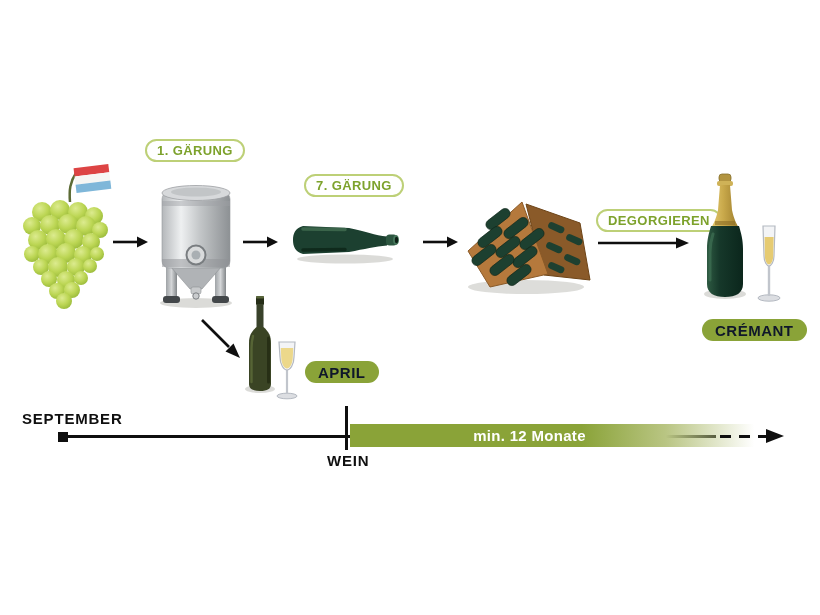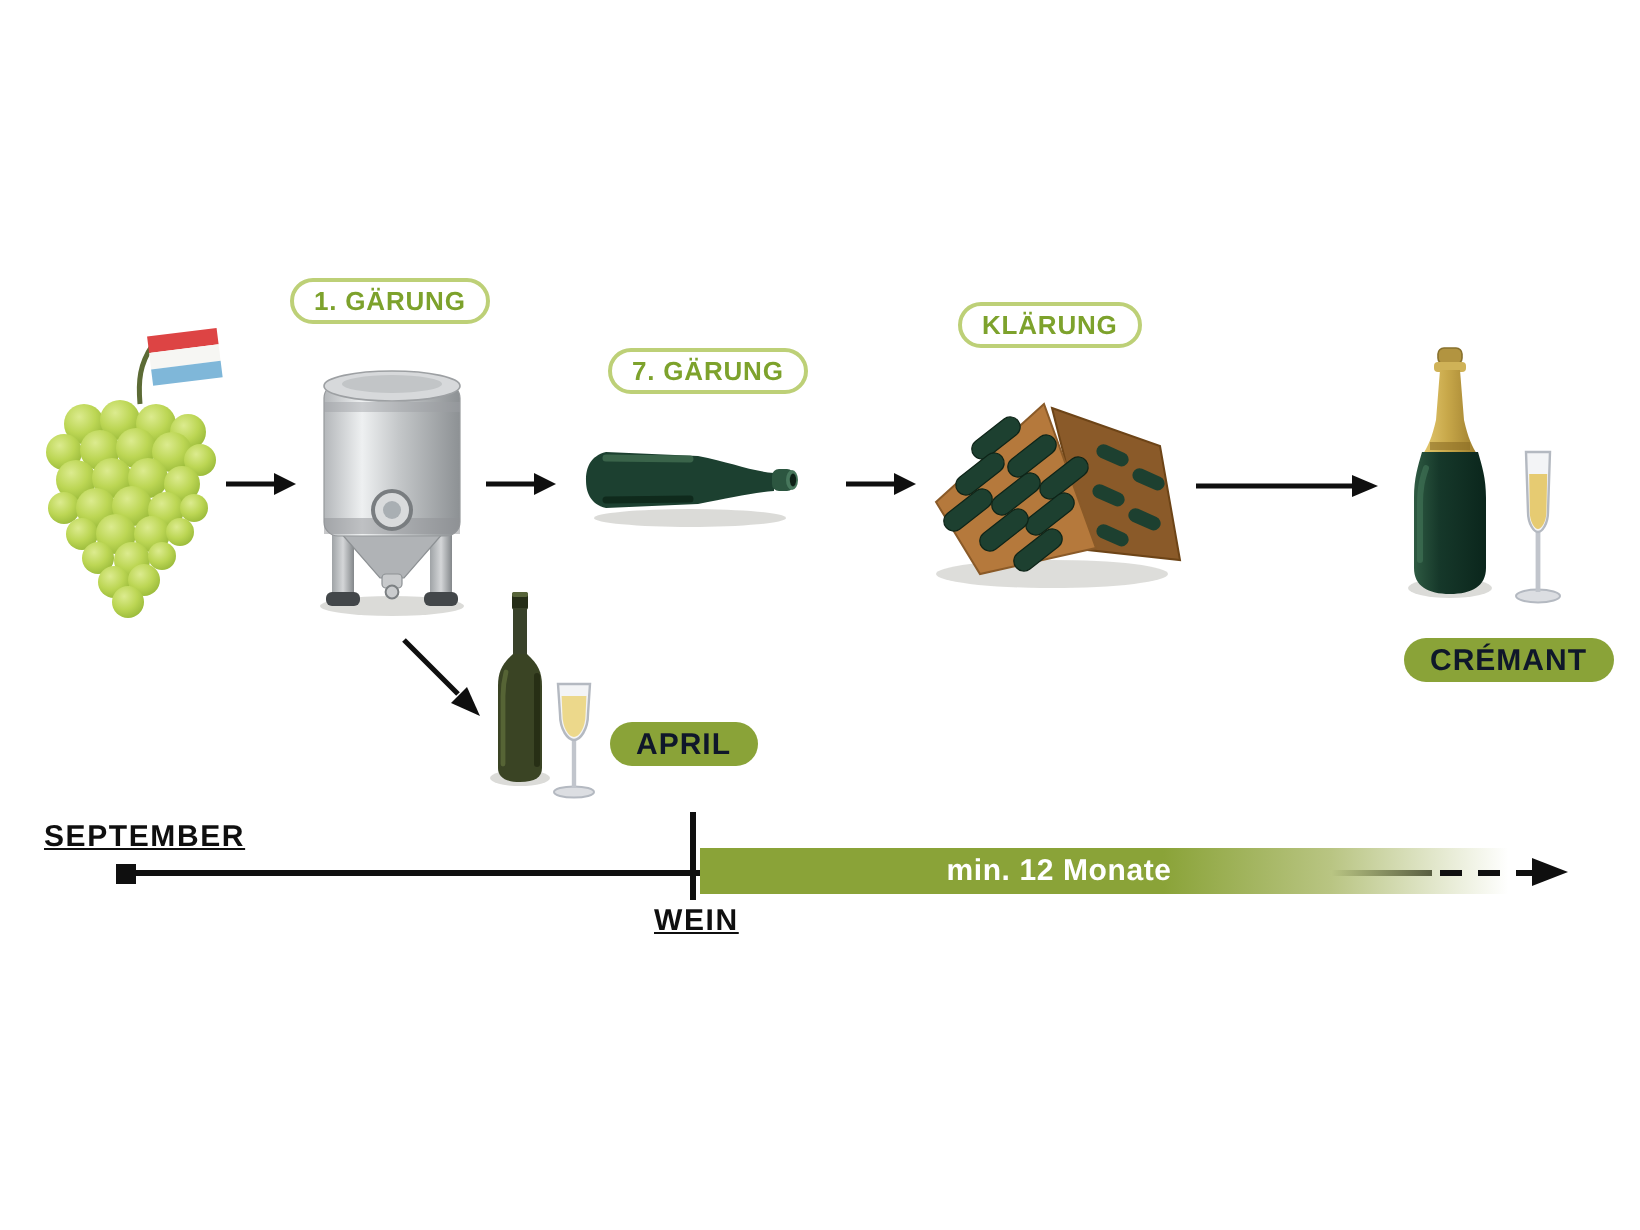--- a/index.html
+++ b/index.html
@@ -17,21 +17,21 @@
     letter-spacing:.4px; white-space:nowrap;
   }
   .pill-solid {
     position:absolute; display:inline-flex; align-items:center; justify-content:center;
     height:22px; padding:0 13px; border-radius:13px;
     background:#8aa338; color:#0f172a; font-weight:bold; font-size:15px;
     letter-spacing:.5px; white-space:nowrap;
   }
 
   
-  .tl-label { position:absolute; font-weight:bold; font-size:15px; letter-spacing:.8px; color:#0f0f0f;text-decoration:underline; }
+  .tl-label { position:absolute; font-weight:bold; font-size:15px; letter-spacing:.8px; color:#0f0f0f; }
   #tl-square { left:58px; top:432px; width:10px; height:10px; background:#0f0f0f; }
   #tl-line   { left:63px; top:435px; width:653px; height:3px; background:#0f0f0f; }
   #tl-tick   { left:345px; top:406px; width:3px; height:44px; background:#0f0f0f; }
   #tl-dash   {
     left:720px; top:435px; width:48px; height:3px;
     background:repeating-linear-gradient(90deg,#0f0f0f 0 11px,transparent 11px 19px);
   }
   #tl-arrowhead {
     left:766px; top:429px; width:0; height:0;
     border-left:18px solid #0f0f0f; border-top:7.5px solid transparent; border-bottom:7.5px solid transparent;
@@ -176,21 +176,20 @@
     <rect x="95" y="15.5" width="11" height="11" rx="3.5" fill="#2c5640"></rect>
     <ellipse cx="105" cy="21" rx="3" ry="5" fill="#47775c"></ellipse>
     <ellipse cx="105.5" cy="21" rx="1.6" ry="3.2" fill="#0d2016"></ellipse>
   </svg>
 
   <svg id="arrow-3" class="abs" width="36" height="14" viewBox="0 0 36 14">
     <line x1="1" y1="7" x2="26" y2="7" stroke="#0f0f0f" stroke-width="2.6"></line>
     <polygon points="25,1.5 36,7 25,12.5" fill="#0f0f0f"></polygon>
   </svg>
 
-  <div id="pill-klaerung" class="pill-outline">KLÄRUNG</div>
 
   <svg id="ill-rack" class="abs" width="140" height="106" viewBox="0 0 140 106">
     <ellipse cx="70" cy="97" rx="58" ry="7" fill="#d5d5d1" opacity="0.8"></ellipse>
     <polygon points="70,14 124,33 134,90 88,85" fill="#8a5a29" stroke="#6d4417" stroke-width="1"></polygon>
     <g fill="#1d4030">
       <rect x="92" y="34" width="17" height="7" rx="3.5" transform="rotate(24 100 37)"></rect>
       <rect x="110" y="46" width="17" height="7" rx="3.5" transform="rotate(24 118 49)"></rect>
       <rect x="90" y="54" width="17" height="7" rx="3.5" transform="rotate(24 98 57)"></rect>
       <rect x="108" y="66" width="17" height="7" rx="3.5" transform="rotate(24 116 69)"></rect>
       <rect x="92" y="74" width="17" height="7" rx="3.5" transform="rotate(24 100 77)"></rect>
@@ -202,20 +201,21 @@
       <rect x="62" y="44" width="28" height="10" rx="5" transform="rotate(-38 76 49)"></rect>
       <rect x="20" y="42" width="28" height="10" rx="5" transform="rotate(-38 34 47)"></rect>
       <rect x="38" y="52" width="28" height="10" rx="5" transform="rotate(-38 52 57)"></rect>
       <rect x="55" y="62" width="28" height="10" rx="5" transform="rotate(-38 69 67)"></rect>
       <rect x="14" y="60" width="28" height="10" rx="5" transform="rotate(-38 28 65)"></rect>
       <rect x="32" y="70" width="28" height="10" rx="5" transform="rotate(-38 46 75)"></rect>
       <rect x="49" y="80" width="28" height="10" rx="5" transform="rotate(-38 63 85)"></rect>
     </g>
   </svg>
 
+  <div id="pill-degorgieren" class="pill-outline">DEGORGIEREN</div>
   <svg id="arrow-4" class="abs" width="92" height="14" viewBox="0 0 92 14">
     <line x1="1" y1="7" x2="80" y2="7" stroke="#0f0f0f" stroke-width="2.6"></line>
     <polygon points="79,1.5 92,7 79,12.5" fill="#0f0f0f"></polygon>
   </svg>
 
   <svg id="ill-champagne" class="abs" width="48" height="128" viewBox="0 0 48 128">
     <defs>
       <linearGradient id="gold" x1="0" y1="0" x2="1" y2="0">
         <stop offset="0%" stop-color="#e4c96f"></stop>
           <stop offset="45%" stop-color="#c8a84a"></stop>

